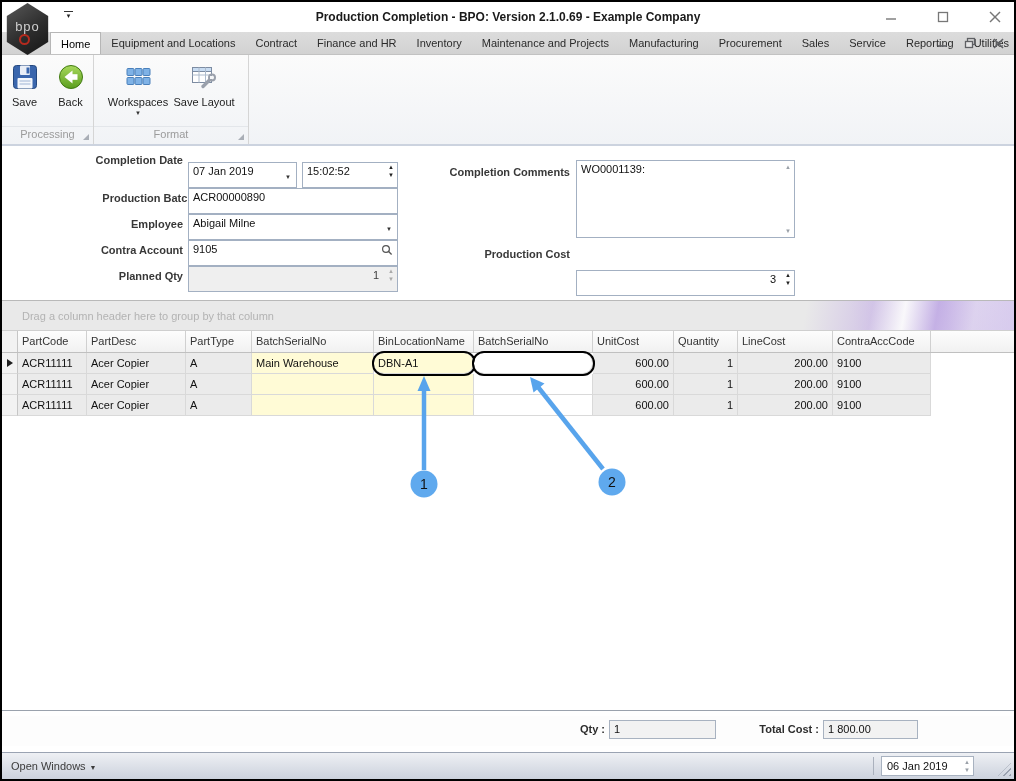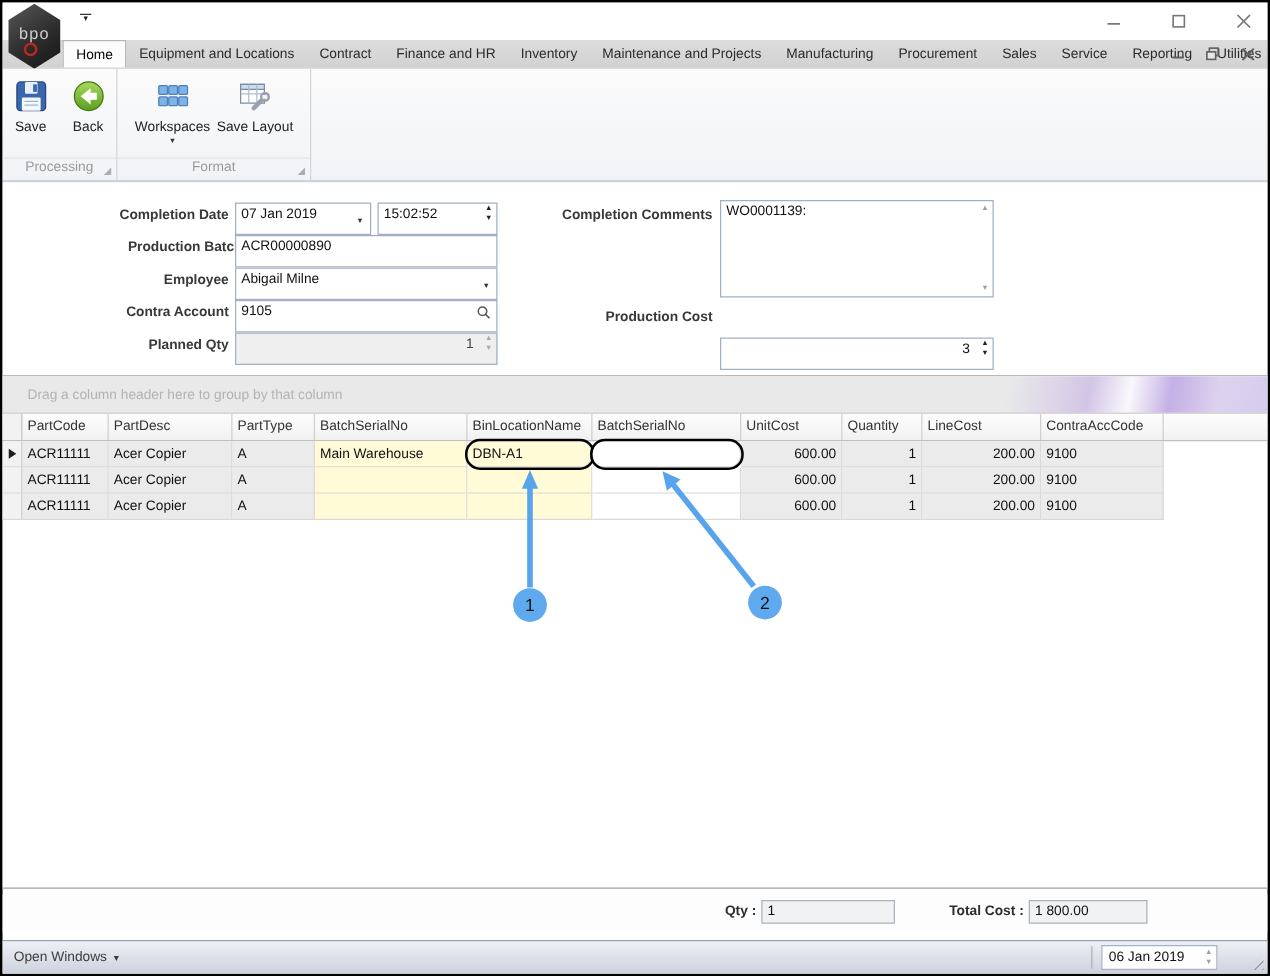--- a/index.html
+++ b/index.html
@@ -134,20 +134,21 @@
     clip-path: polygon(100% 0, 100% 100%, 0 100%);
   }
 </style>
 </head>
 <body>
 
 <div class="window">
 
   <div class="titlebar">
     <div class="qat-arrow">▾</div>
+    <div class="title-text">Production Completion - BPO: Version 2.1.0.69 - Example Company</div>
     <div class="win-controls">
       <div class="win-btn">
         <svg width="12" height="12">
             <line x1="1" y1="8" x2="11" y2="8" stroke="#777" stroke-width="1.4"></line>
           </svg>
       </div>
       <div class="win-btn">
         <svg width="12" height="12">
             <rect x="1.5" y="1.5" width="9" height="9" fill="none" stroke="#777" stroke-width="1.3"></rect>
           </svg>
@@ -272,21 +273,21 @@
           <div class="rbtn-label">Save Layout</div>
         </div>
       </div>
       <div class="rgroup-caption">Format</div>
       <div class="launcher"></div>
     </div>
   </div>
 
   <div class="formarea">
 
-    <div class="flabel" style="left:0;top:20px;width:181px;text-align:right;">Completion Date</div>
+    <div class="flabel" style="left:0;top:8px;width:181px;text-align:right;">Completion Date</div>
     <div class="ctl" style="left:186px;top:16px;width:109px;">
       <span class="val">07 Jan 2019</span>
       <span class="drop-arrow">▼</span>
     </div>
     <div class="ctl" style="left:300px;top:16px;width:96px;">
       <span class="val">15:02:52</span>
       <span class="spin">
           <span>▲</span>
           <span>▼</span>
         </span>

